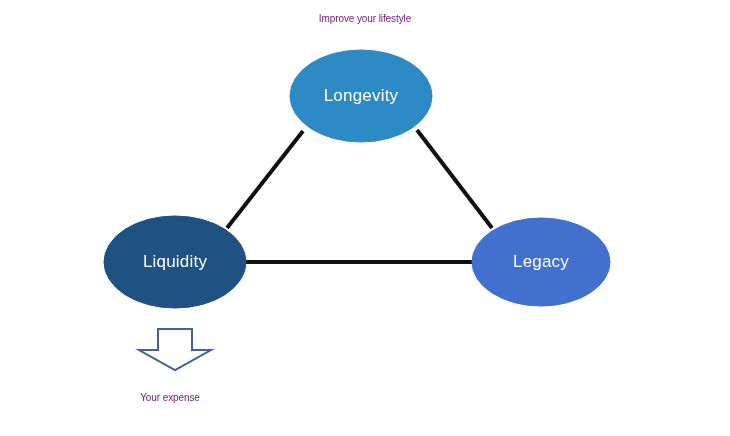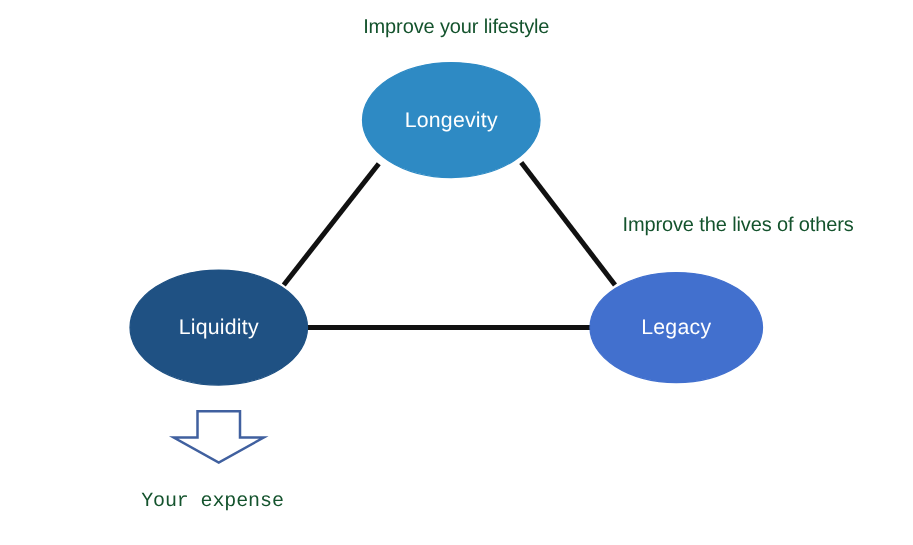--- a/index.html
+++ b/index.html
@@ -30,22 +30,22 @@
     font-family: "Liberation Sans", sans-serif;
     font-size: 17px;
     fill: #ffffff;
     text-anchor: middle;
     dominant-baseline: middle;
     letter-spacing: 0.2px;
   }
   .caption {
     position: absolute;
     font-family: "Liberation Sans", sans-serif;
-    font-size: 16px;
-    color: #14532d;
+    font-size: 10px;
+    color: #701a75;
     white-space: nowrap;
     letter-spacing: -0.1px;
     line-height: 1;
   }
   #caption-longevity {
     left: 0;
     top: 14px;
     width: 730px;
     text-align: center;
   }
@@ -55,21 +55,20 @@
   }
   #caption-legacy {
     left: 498px;
     top: 173px;
   }
   #caption-expense {
     left: 0;
     top: 393px;
     width: 340px;
     text-align: center;
-    font-family: Liberation Mono, monospace;
   }
 </style>
 </head>
 <body>
 
 <div id="canvas">
 
   <svg id="diagram-svg" viewBox="0 0 730 436">
 
     <g>
@@ -95,17 +94,16 @@
 
     <g>
       <polygon points="158,329 192,329 192,350 211,350 175,370 139,350 158,350" fill="#ffffff" stroke="#40609F" stroke-width="2" stroke-linejoin="miter"></polygon>
     </g>
 
   </svg>
 
   <div class="caption" id="caption-longevity">Improve your lifestyle</div>
 
 
-  <div class="caption" id="caption-legacy">Improve the lives of others</div>
 
   <div class="caption" id="caption-expense">Your expense</div>
 
 </div>
 
 </body></html>

